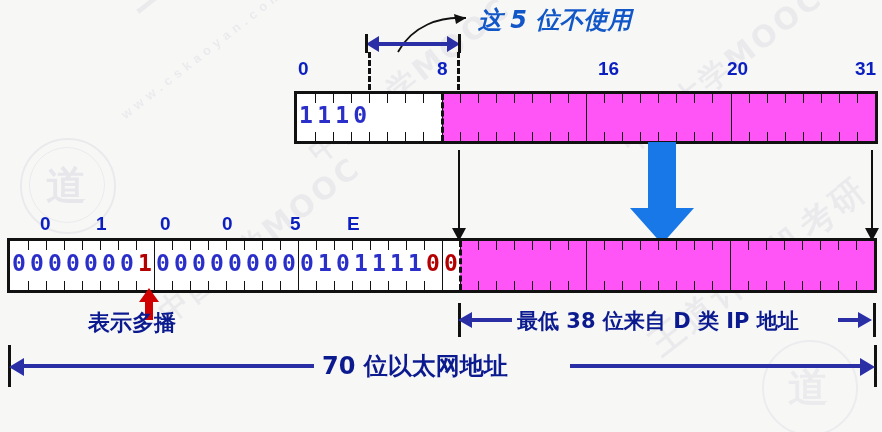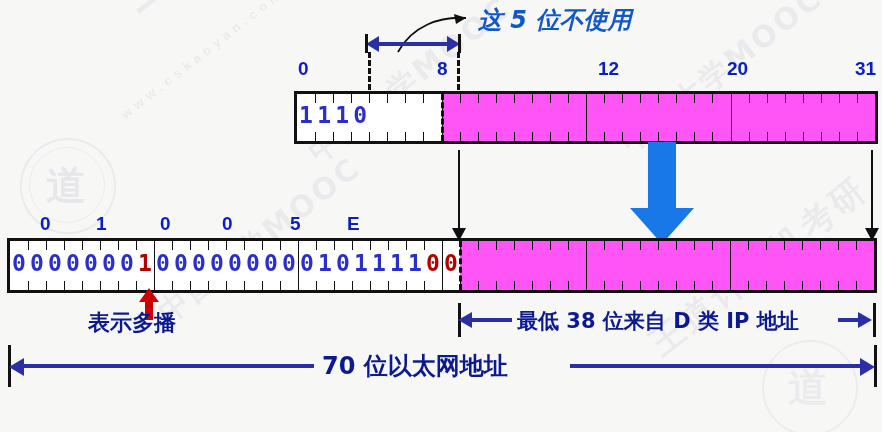--- a/index.html
+++ b/index.html
@@ -78,21 +78,21 @@
     <div class="cap" style="left:447px;top:36px;border-top:8px solid transparent;border-bottom:8px solid transparent;border-left:13px solid #2b2fa6;"></div>
     <div class="endbar" style="left:365px;top:34px;height:19px;background:#111;"></div>
     <div class="endbar" style="left:458px;top:34px;height:19px;background:#111;"></div>
   </div>
 
   <div class="dashline" style="left:368px;top:52px;height:38px;"></div>
   <div class="dashline" style="left:457px;top:52px;height:38px;"></div>
 
   <div class="tick-num" style="left:298px;top:58px;">0</div>
   <div class="tick-num" style="left:437px;top:58px;">8</div>
-  <div class="tick-num" style="left:598px;top:58px;">12</div>
+  <div class="tick-num" style="left:598px;top:58px;">16</div>
   <div class="tick-num" style="left:727px;top:58px;">20</div>
   <div class="tick-num" style="left:855px;top:58px;">31</div>
 
 
   <div class="bar" id="ipbar" style="left:294px;top:91px;width:584px;height:53px;">
       <div class="cell mag" style="left: 144.5px; width: 433.5px;"></div>
       <div class="tickmark" style="left: 18.0625px; top: 0px; height: 9px;"></div>
       <div class="tickmark" style="left: 18.0625px; bottom: 0px; height: 9px;"></div>
       <div class="tickmark" style="left: 36.125px; top: 0px; height: 9px;"></div>
       <div class="tickmark" style="left: 36.125px; bottom: 0px; height: 9px;"></div>

